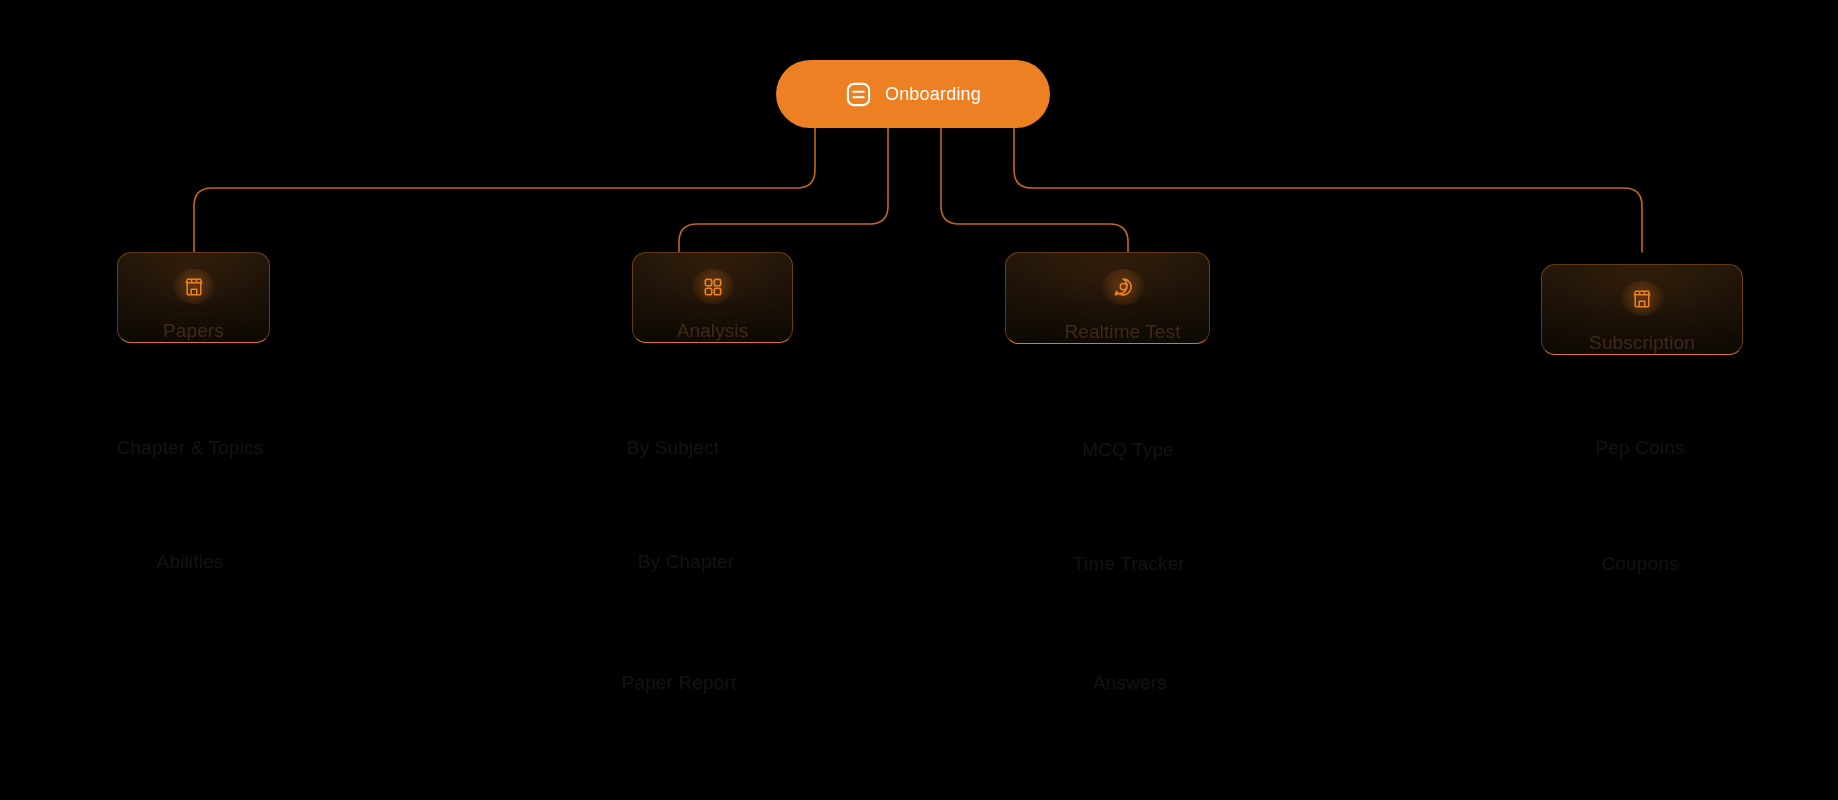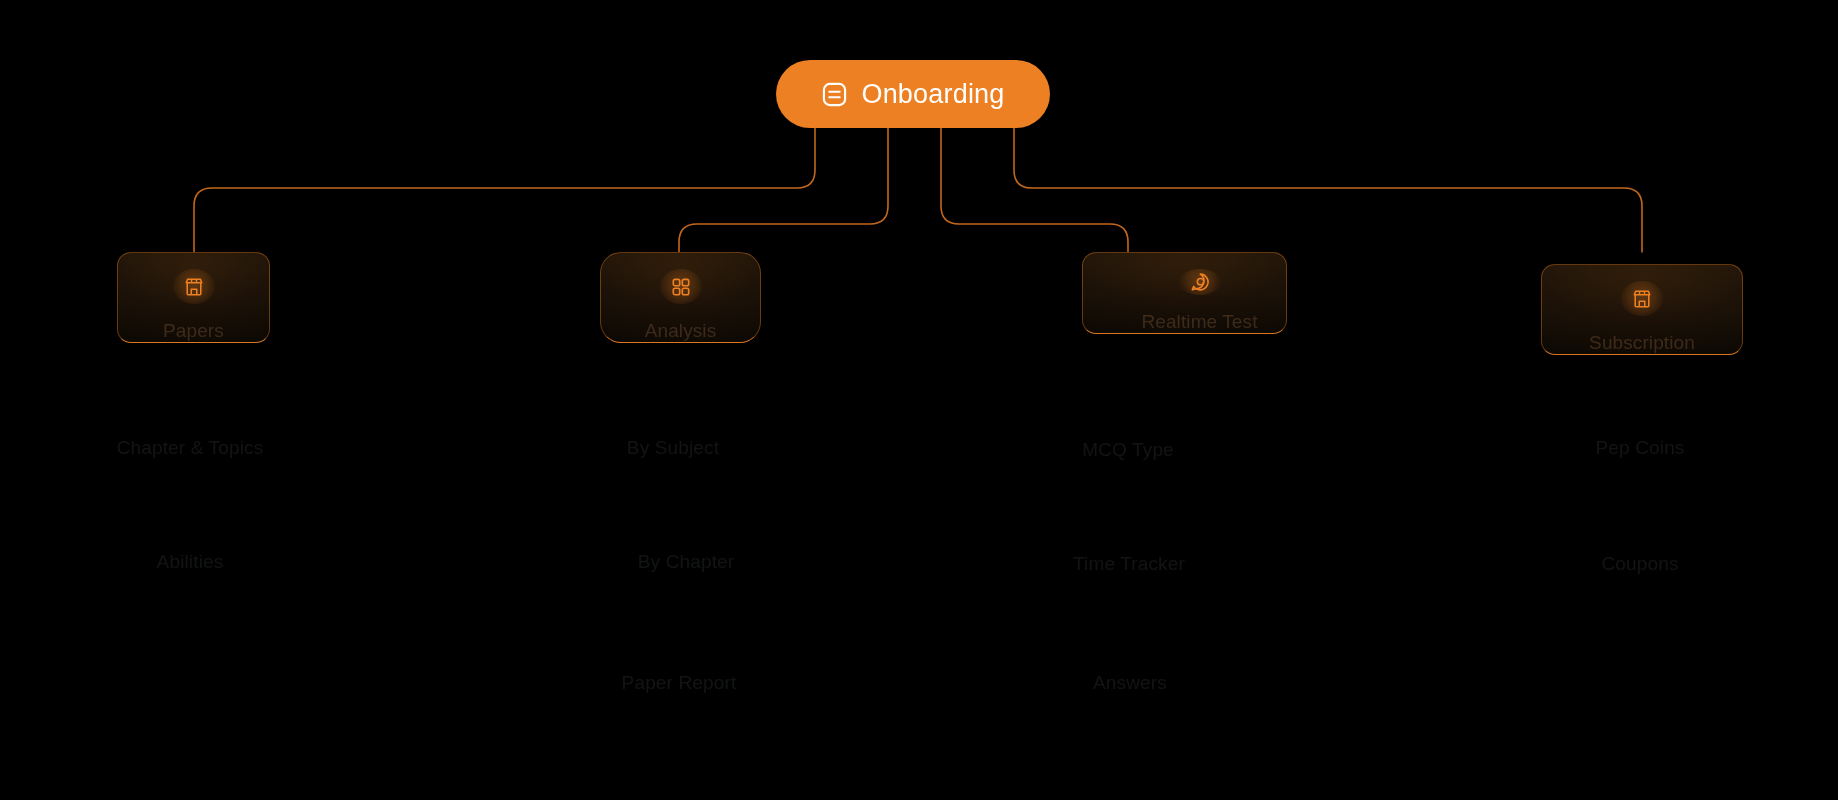--- a/index.html
+++ b/index.html
@@ -43,21 +43,21 @@
     border-radius: 34px;
     background: #ED8022;
     display: flex;
     align-items: center;
     justify-content: center;
     gap: 13px;
     box-sizing: border-box;
   }
   .root-node .root-label {
     color: #FFFFFF;
-    font-size: 27px;
+    font-size: 18px;
     font-weight: 400;
     letter-spacing: 0.2px;
     line-height: 1;
     white-space: nowrap;
   }
   .root-icon {
     width: 27px;
     height: 27px;
     flex: 0 0 auto;
     display: block;
@@ -152,33 +152,33 @@
         <path d="M3.6 7.3 L5.0 3.6 H19.0 L20.4 7.3 Z" stroke="#ED8022" stroke-width="1.7" stroke-linejoin="round"></path>
         <path d="M4.6 7.3 V19.4 A1 1 0 0 0 5.6 20.4 H18.4 A1 1 0 0 0 19.4 19.4 V7.3" stroke="#ED8022" stroke-width="1.7" stroke-linejoin="round"></path>
         <path d="M9.0 20.4 V14.4 H15.0 V20.4" stroke="#ED8022" stroke-width="1.7" stroke-linejoin="round"></path>
         <line x1="9.3" y1="3.7" x2="9.3" y2="7.2" stroke="#ED8022" stroke-width="1.5"></line>
         <line x1="14.7" y1="3.7" x2="14.7" y2="7.2" stroke="#ED8022" stroke-width="1.5"></line>
       </svg>
     </span>
     <span class="card-title">Papers</span>
   </div>
 
-  <div class="card" style="left:600px; top:252px; width:161px; height:91px;border-radius:21px;">
+  <div class="card" style="left:632px; top:252px; width:161px; height:91px;">
     <span class="card-badge">
       <svg viewBox="0 0 24 24" fill="none" xmlns="http://www.w3.org/2000/svg">
         <rect x="3.6" y="3.6" width="7.0" height="7.0" rx="1.9" stroke="#ED8022" stroke-width="1.8"></rect>
         <rect x="13.4" y="3.6" width="7.0" height="7.0" rx="1.9" stroke="#ED8022" stroke-width="1.8"></rect>
         <rect x="3.6" y="13.4" width="7.0" height="7.0" rx="1.9" stroke="#ED8022" stroke-width="1.8"></rect>
         <rect x="13.4" y="13.4" width="7.0" height="7.0" rx="1.9" stroke="#ED8022" stroke-width="1.8"></rect>
       </svg>
     </span>
     <span class="card-title">Analysis</span>
   </div>
 
-  <div class="card" style="left:1082px; top:252px; width:205px; height:82px;padding-left:30px;">
+  <div class="card" style="left:1005px; top:252px; width:205px; height:92px;padding-left:30px;">
     <span class="card-badge">
       <svg viewBox="0 0 24 24" fill="none" xmlns="http://www.w3.org/2000/svg">
         <path d="M12.2 3.4 A8.6 8.6 0 1 1 5.0 16.8 L3.6 20.6 L7.6 19.3 A8.6 8.6 0 0 0 12.2 3.4 Z" stroke="#ED8022" stroke-width="1.7" stroke-linejoin="round"></path>
         <circle cx="12.6" cy="11.6" r="3.5" stroke="#ED8022" stroke-width="1.7"></circle>
       </svg>
     </span>
     <span class="card-title">Realtime Test</span>
   </div>
 
   <div class="card" style="left:1541px; top:264px; width:202px; height:91px;">

